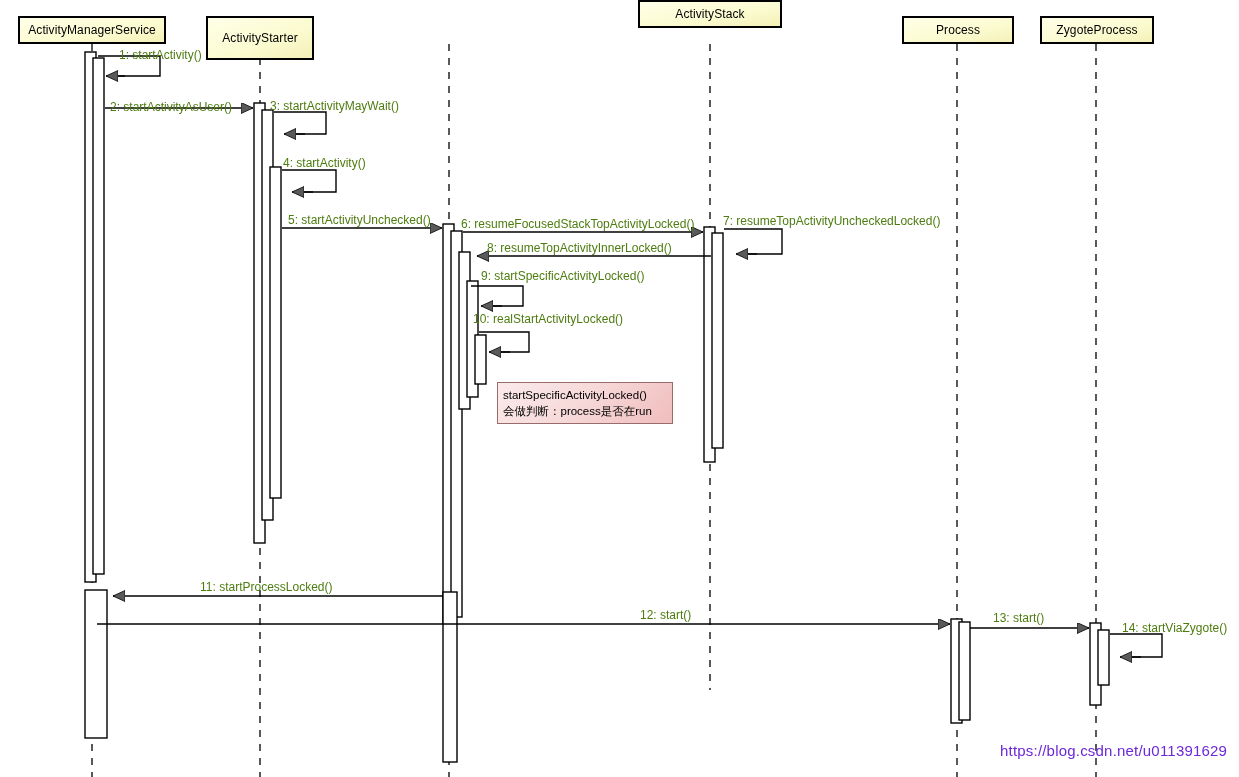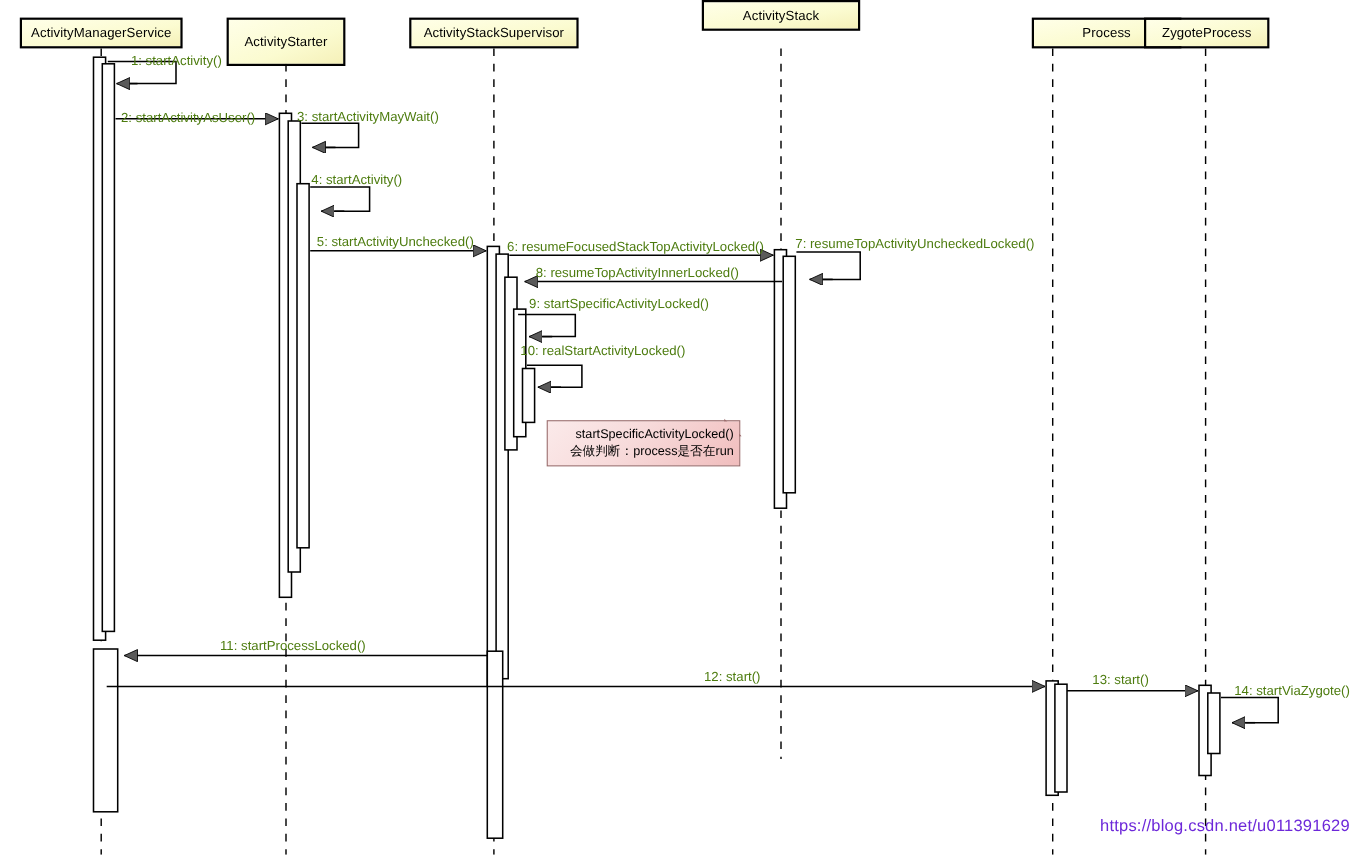--- a/index.html
+++ b/index.html
@@ -47,21 +47,20 @@
   .note-box {
     position: absolute;
     box-sizing: border-box;
     border: 1px solid #9a6b6b;
     background: linear-gradient(135deg, #fbeaea 0%, #f7dada 45%, #f0bdbd 100%);
     font-size: 11.5px;
     color: #000000;
     padding: 4px 5px 0 5px;
     line-height: 16px;
     white-space: nowrap;
-    text-align: right;
   }
   .msg-label {
     position: absolute;
     font-size: 12px;
     color: #4d7c0f;
     white-space: nowrap;
     line-height: 13px;
   }
   .watermark {
     position: absolute;
@@ -194,27 +193,24 @@
       <path d="M659,382 L659,396 L673,396"></path>
     </g>
   </svg>
 
   <div class="lifeline-head" style="left:18px; top:16px; width:148px; height:28px;">
     <span>ActivityManagerService</span>
   </div>
   <div class="lifeline-head" style="left:206px; top:16px; width:108px; height:44px;">
     <span>ActivityStarter</span>
   </div>
-  <div class="lifeline-head" style="left:372px; top:16px; width:154px; height:28px;">
-    <span>ActivityStackSupervisor</span>
-  </div>
   <div class="lifeline-head" style="left:638px; top:0; width:144px; height:28px;">
     <span>ActivityStack</span>
   </div>
-  <div class="lifeline-head" style="left:938px; top:16px; width:136px; height:28px;">
+  <div class="lifeline-head" style="left:902px; top:16px; width:112px; height:28px;">
     <span>Process</span>
   </div>
   <div class="lifeline-head" style="left:1040px; top:16px; width:114px; height:28px;text-align:right;">
     <span>ZygoteProcess</span>
   </div>
 
   <div class="msg-label" style="left:119px;  top:49px;">1: startActivity()</div>
   <div class="msg-label" style="left:110px;  top:101px;">2: startActivityAsUser()</div>
   <div class="msg-label" style="left:270px;  top:100px;">3: startActivityMayWait()</div>
   <div class="msg-label" style="left:283px;  top:157px;">4: startActivity()</div>

